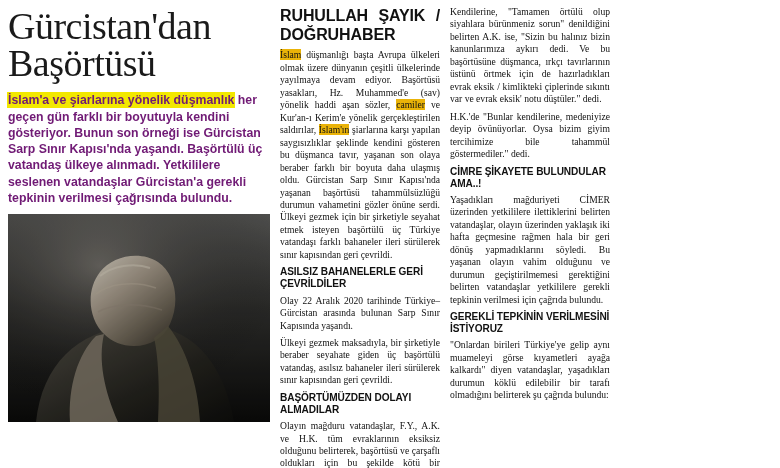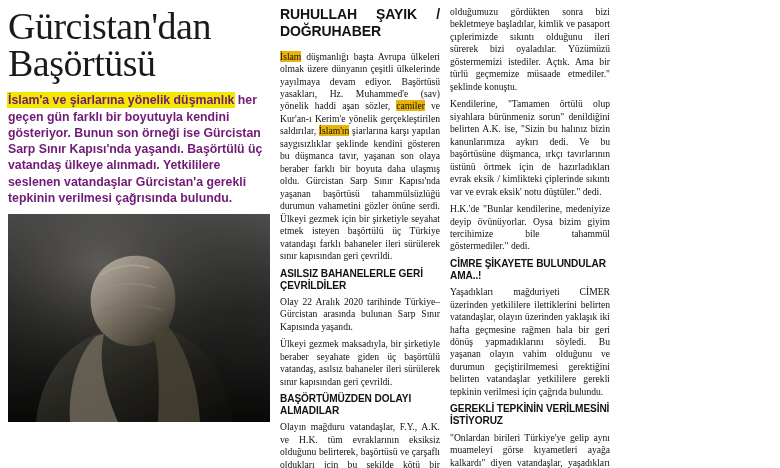--- a/index.html
+++ b/index.html
@@ -82,23 +82,23 @@
     font-size: 10.1px;
     line-height: 1.2;
     margin: 0 0 4px 0;
     color: #111;
     text-align: left;
     letter-spacing: -0.1px;
   }
   .kicker {
     font-family: "Liberation Sans", sans-serif;
     font-weight: bold;
-    font-size: 14px;
+    font-size: 16px;
     line-height: 1.2;
-    margin: 0 0 11px 0;
+    margin: 0 0 5px 0;
     letter-spacing: -0.1px;
   }
   .hl {
     background: #eab308;
   }
 </style>
 </head>
 <body>
 
 <div class="page">
@@ -167,21 +167,20 @@
     <div class="subhead">ASILSIZ BAHANELERLE GERİ ÇEVRİLDİLER</div>
     <p>Olay 22 Aralık 2020 tarihinde Türkiye–Gürcistan arasında bulunan Sarp Sınır Kapısında yaşandı.</p>
     <p>Ülkeyi gezmek maksadıyla, bir şirketiyle beraber seyahate giden üç başörtülü vatandaş, asılsız bahaneler ileri sürülerek sınır kapısından geri çevrildi.</p>
 
     <div class="subhead">BAŞÖRTÜMÜZDEN DOLAYI ALMADILAR</div>
     <p>Olayın mağduru vatandaşlar, F.Y., A.K. ve H.K. tüm evraklarının eksiksiz olduğunu belirterek, başörtüsü ve çarşaflı oldukları için bu şekilde kötü bir muameleye maruz kaldıklarını ve sınır kapısından geçirilmediklerini belirtti.</p>
 
   </div>
 
   <div class="col">
-    <p>olduğumuzu gördükten sonra bizi bekletmeye başladılar, kimlik ve pasaport çıplerimizde sıkıntı olduğunu ileri sürerek bizi oyaladılar. Yüzümüzü göstermemizi istediler. Açtık. Ama bir türlü geçmemize müsaade etmediler." şeklinde konuştu.</p>
     <p>Kendilerine, "Tamamen örtülü olup siyahlara bürünmeniz sorun" denildiğini belirten A.K. ise, "Sizin bu halınız bizin kanunlarımıza aykırı dedi. Ve bu başörtüsüne düşmanca, ırkçı tavırlarının üstünü örtmek için de hazırladıkları evrak eksik / kimlikteki çiplerinde sıkıntı var ve evrak eksik' notu düştüler." dedi.</p>
     <p>H.K.'de "Bunlar kendilerine, medeniyize deyip övünüyorlar. Oysa bizim giyim tercihimize bile tahammül göstermediler." dedi.</p>
 
     <div class="subhead">CİMRE ŞİKAYETE BULUNDULAR AMA..!</div>
     <p>Yaşadıkları mağduriyeti CİMER üzerinden yetkililere ilettiklerini belirten vatandaşlar, olayın üzerinden yaklaşık iki hafta geçmesine rağmen hala bir geri dönüş yapmadıklarını söyledi. Bu yaşanan olayın vahim olduğunu ve durumun geçiştirilmemesi gerektiğini belirten vatandaşlar yetkililere gerekli tepkinin verilmesi için çağrıda bulundu.</p>
 
     <div class="subhead">GEREKLİ TEPKİNİN VERİLMESİNİ İSTİYORUZ</div>
     <p>"Onlardan birileri Türkiye'ye gelip aynı muameleyi görse kıyametleri ayağa kalkardı" diyen vatandaşlar, yaşadıkları durumun köklü edilebilir bir tarafı olmadığını belirterek şu çağrıda bulundu:</p>
 
   </div>

